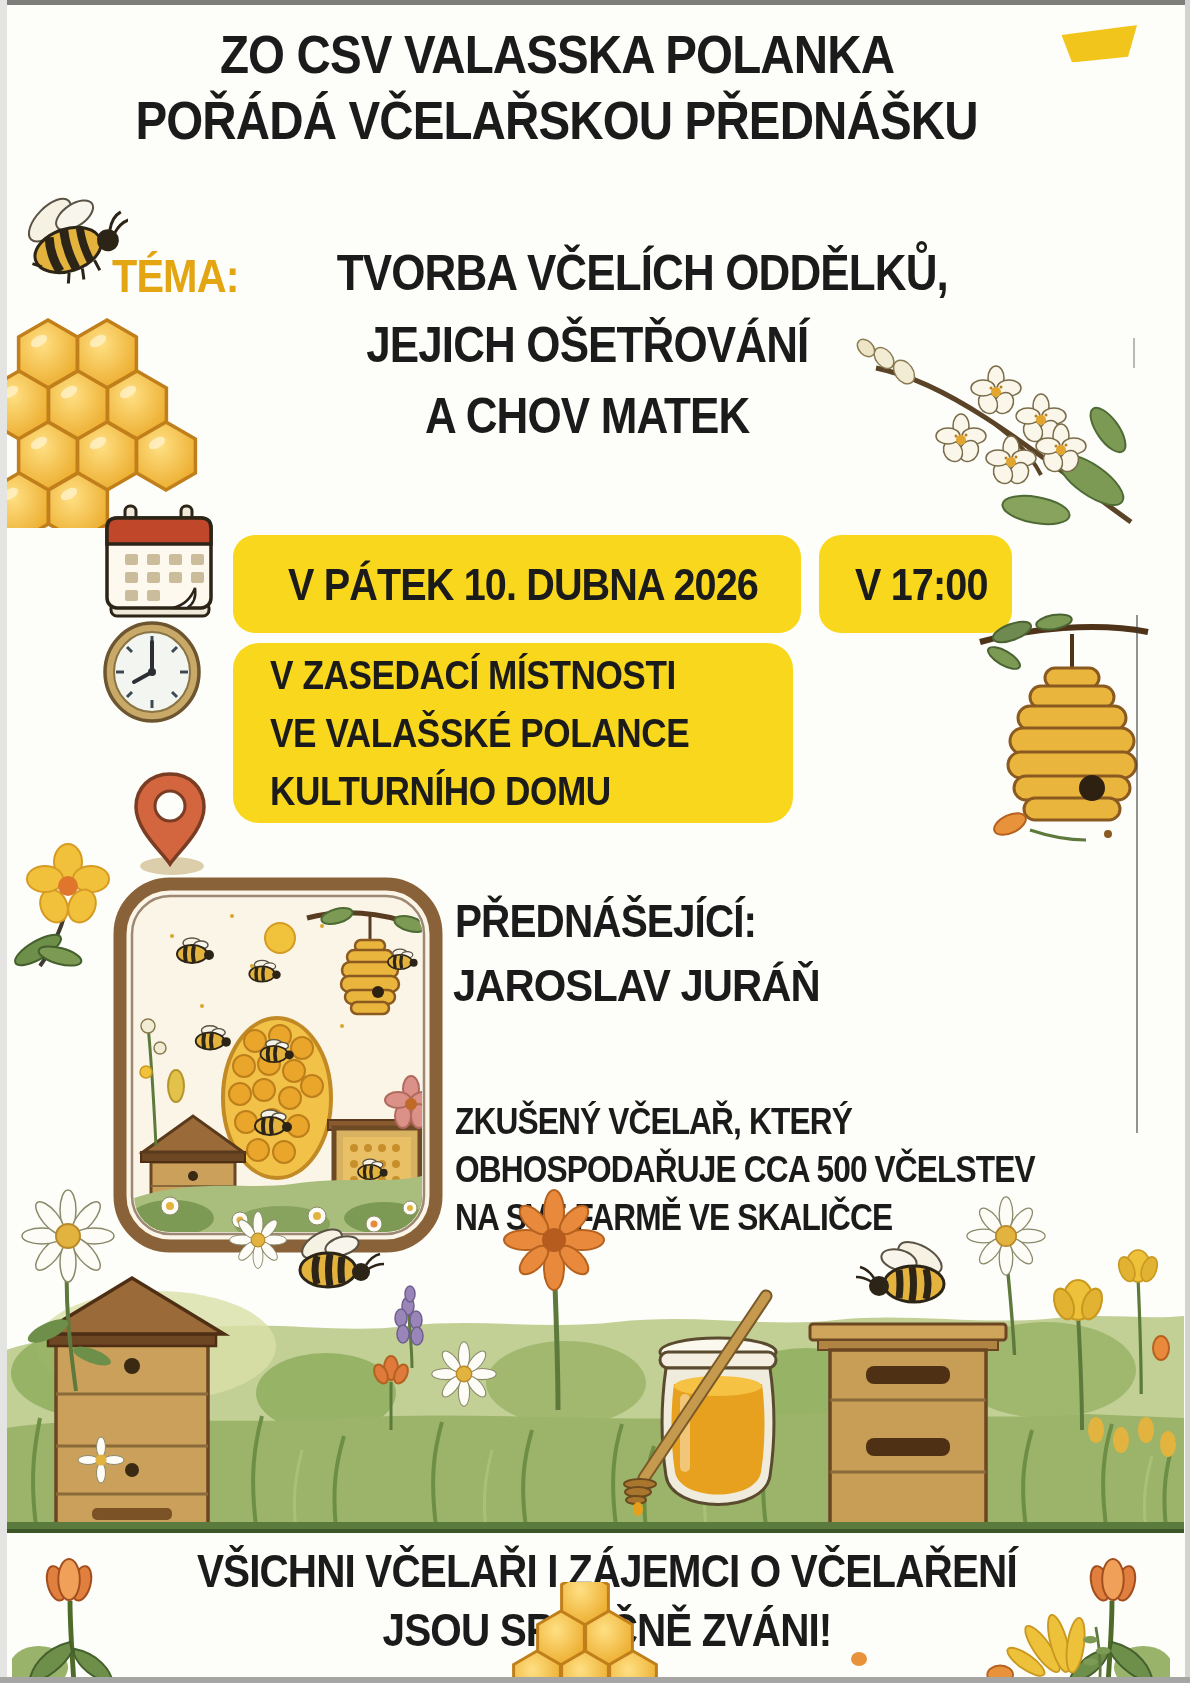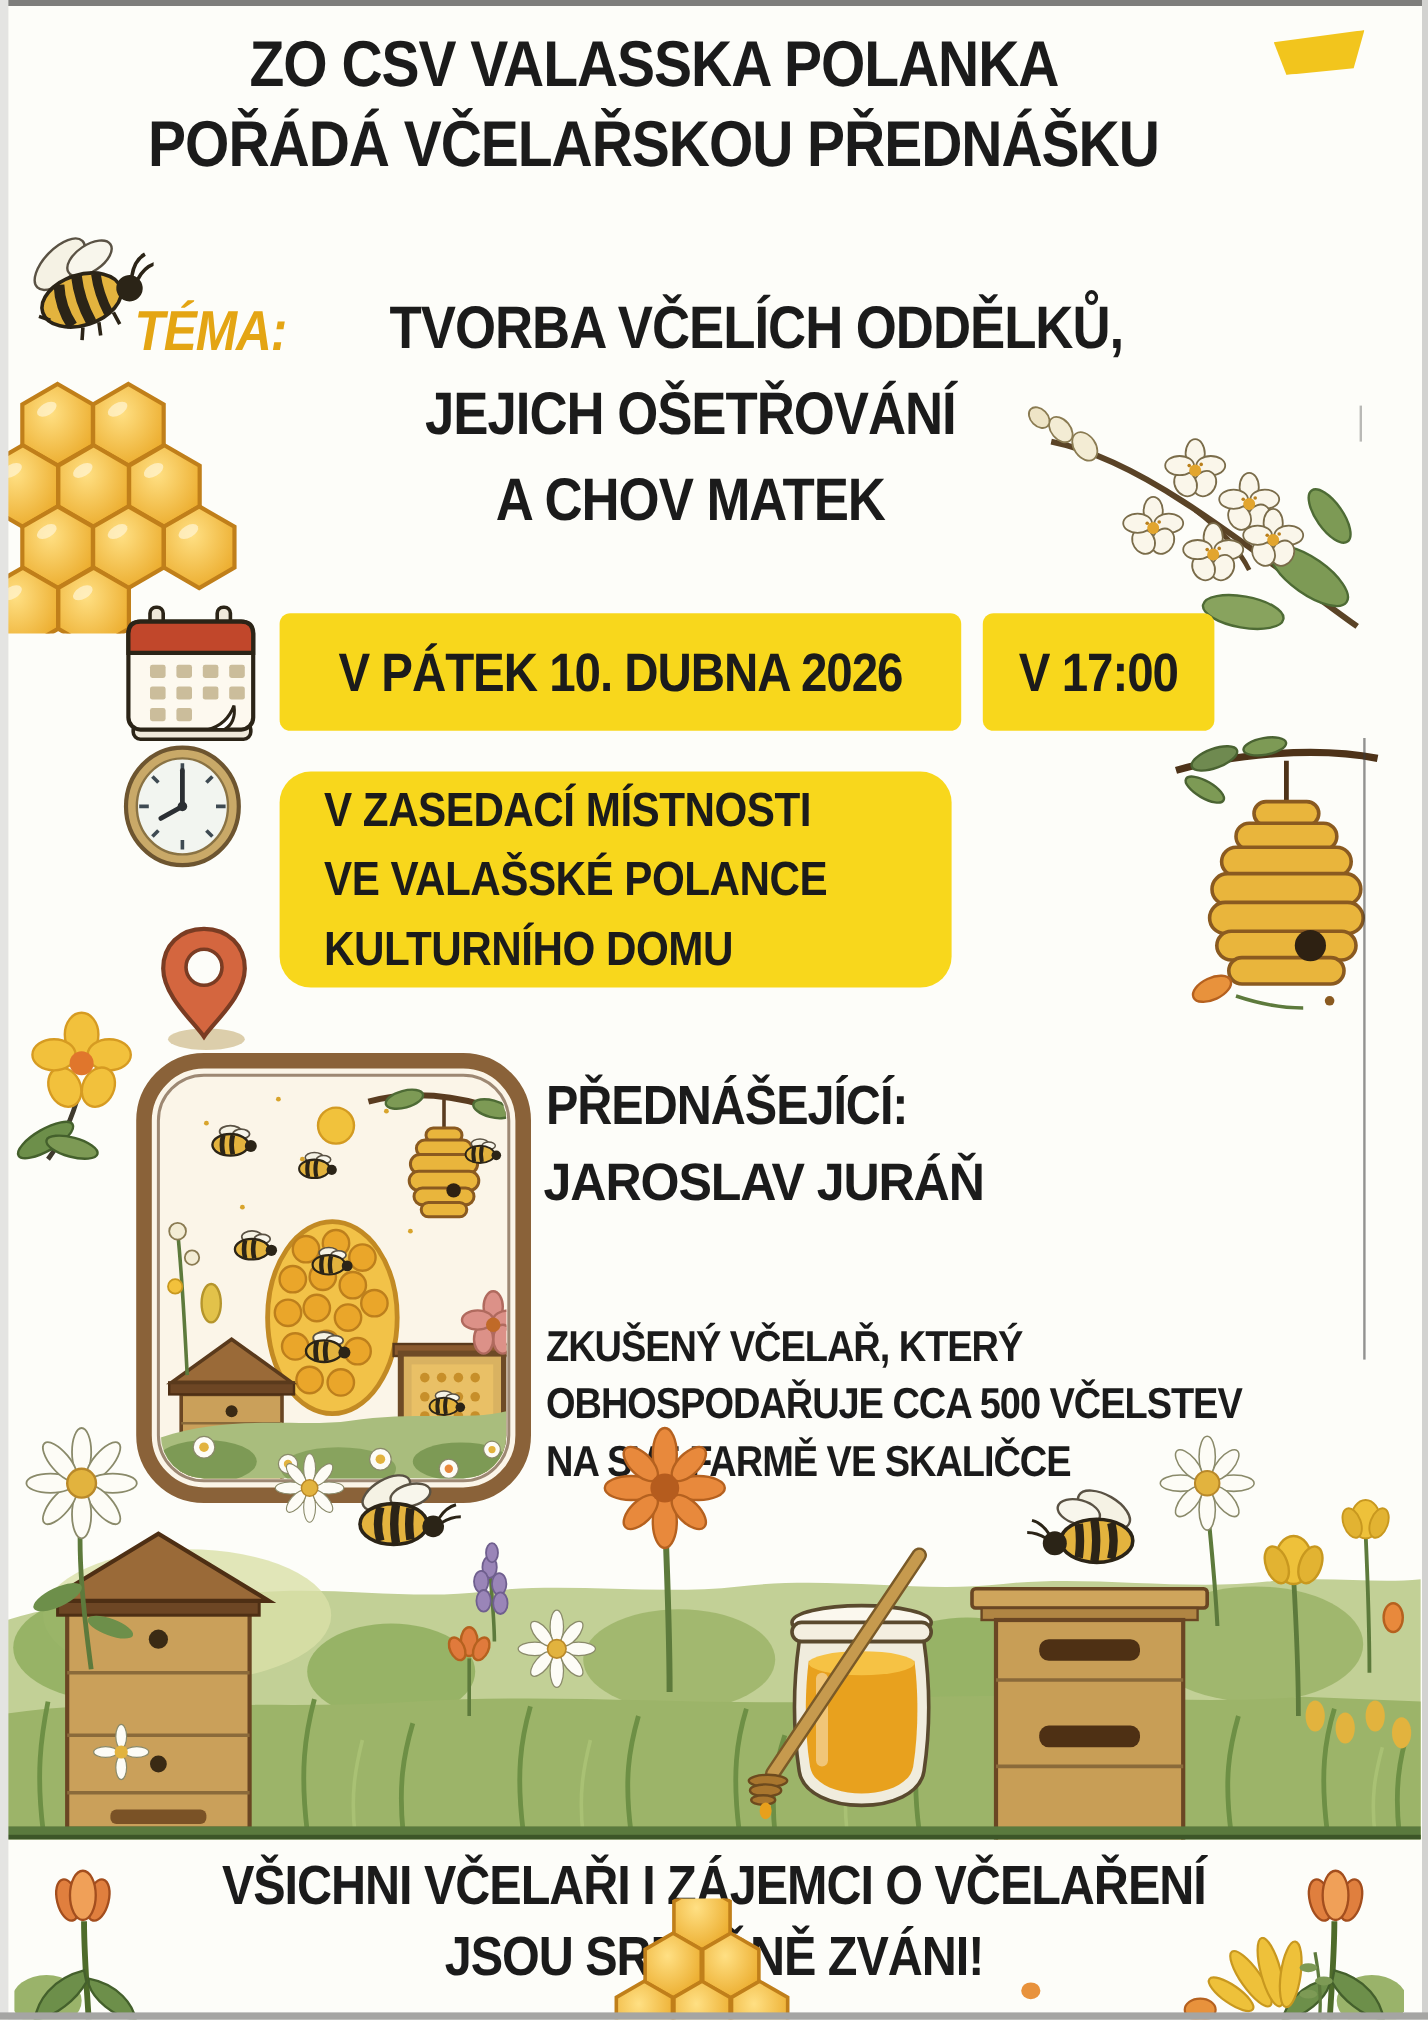--- a/index.html
+++ b/index.html
@@ -11,27 +11,27 @@
   .page{position:relative;width:1190px;height:1683px;background:#fdfdf9;overflow:hidden;
         font-family:"Liberation Sans",sans-serif;color:var(--heading-black);}
   .abs{position:absolute;}
   
   .edge-top{left:0;top:0;width:100%;height:5px;background:#7e7e7c;}
   .edge-bottom{left:0;bottom:0;width:100%;height:6px;background:#a5a5a3;}
   .edge-left{left:0;top:0;width:7px;height:100%;background:#e4e4e2;}
   .edge-right{right:0;top:0;width:5px;height:100%;background:#d2d2d0;}
   
   .hd{font-weight:800;white-space:nowrap;letter-spacing:-1px;line-height:1;}
-  .cline{text-align:center;}
+  .cline{text-align:center;padding-left:12px;}
   .cline span{display:inline-block;transform:scaleX(.88);transform-origin:center top;}
   .lline span{display:inline-block;transform:scaleX(.88);transform-origin:left top;}
   .title{font-size:54px;}
   .topic{font-size:50px;}
-  .topic-label{font-size:47px;color:var(--topic-gold);font-style:italic;}
-  .pill{background:var(--highlight-yellow);border-radius:9px;display:flex;align-items:center;justify-content:center;}
+  .topic-label{font-size:47px;color:var(--topic-gold);}
+  .pill{background:var(--highlight-yellow);border-radius:22px;display:flex;align-items:center;justify-content:center;margin-top:24px;}
   .pill .hd{font-size:45px;}
   .venue-box{background:var(--highlight-yellow);border-radius:26px;display:flex;flex-direction:column;justify-content:center;padding-left:26px;box-sizing:border-box;}
   .venue-box .hd{font-size:40px;line-height:58px;letter-spacing:-.5px;}
   .speaker-label{font-size:46px;}
   .speaker-name{font-size:44px;}
   .speaker-desc{font-size:36px;line-height:48px;}
   .footer-line{font-size:46px;}
   .trapezoid{width:76px;height:34px;background:#f2c51d;clip-path:polygon(0 18%,100% 0,86% 92%,12% 100%);transform:rotate(-3deg);}
   .vline{width:2px;background:#3a3a3a;opacity:.55;}
 </style>

